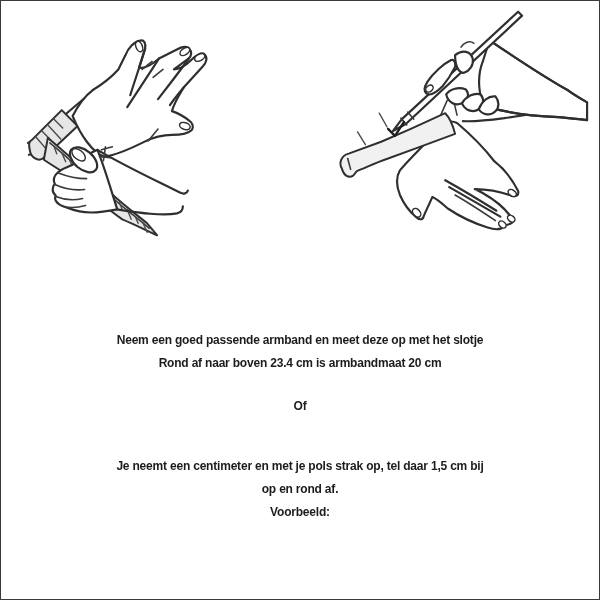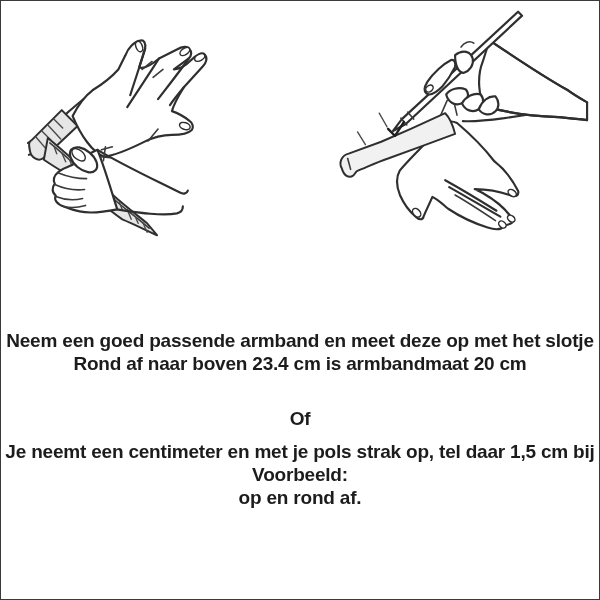--- a/index.html
+++ b/index.html
@@ -6,26 +6,26 @@
   .page{
     position:relative;width:600px;height:600px;box-sizing:border-box;
     background:#ffffff;border:1px solid #3a3a3a;overflow:hidden;
     font-family:"Liberation Sans", sans-serif;
   }
   .fig{position:absolute;}
   .fig-left{left:22px;top:6px;}
   .fig-right{left:326px;top:4px;}
   .copy{
     position:absolute;top:328px;left:0;right:0;text-align:center;
-    color:#1c1c1c;font-weight:700;font-size:19px;line-height:23px;
+    color:#1c1c1c;font-weight:700;font-size:12px;line-height:23px;
     letter-spacing:-0.2px;
   }
   .copy .line{white-space:pre;}
-  .connector{margin-top:32px;}
-  .para2{margin-top:10px;}
+  .connector{margin-top:20px;}
+  .para2{margin-top:37px;}
   svg .ln{fill:none;stroke:#2f2f2f;stroke-width:2.2;stroke-linecap:round;stroke-linejoin:round;}
   svg .ln-thin{fill:none;stroke:#3a3a3a;stroke-width:1.6;stroke-linecap:round;stroke-linejoin:round;}
   svg .white{fill:#ffffff;stroke:#2f2f2f;stroke-width:2.2;stroke-linecap:round;stroke-linejoin:round;}
   svg .tape{fill:#e6e6e6;stroke:#2f2f2f;stroke-width:2;stroke-linejoin:round;}
   svg .strip{fill:#f1f1f1;stroke:#2f2f2f;stroke-width:2;stroke-linejoin:round;}
   svg .tick{fill:none;stroke:#4a4a4a;stroke-width:1.4;stroke-linecap:round;}
   svg .nail{fill:#ffffff;stroke:#2f2f2f;stroke-width:1.5;}
   svg .mark{fill:none;stroke:#1e1e1e;stroke-width:2.4;stroke-linecap:round;stroke-linejoin:round;}
 </style>
 </head>
@@ -198,18 +198,18 @@
   </svg>
 
   <div class="copy">
     <div class="para1">
       <div class="line">Neem een goed passende armband en meet deze op met het slotje</div>
       <div class="line">Rond af naar boven 23.4 cm is armbandmaat 20 cm</div>
     </div>
     <div class="connector line">Of</div>
     <div class="para2">
       <div class="line">Je neemt een centimeter en met je pols strak op, tel daar 1,5 cm bij</div>
+      <div class="line">op en rond af.</div>
       <div class="line">Voorbeeld:</div>
-      <div class="line">op en rond af.</div>
     </div>
   </div>
 
 </div>
 
 </body></html>

